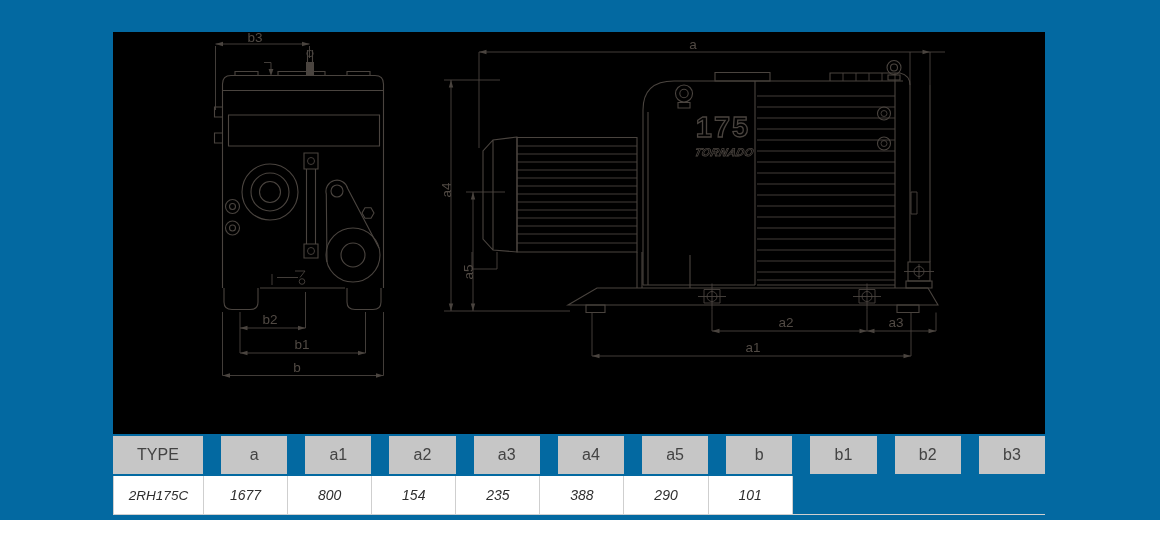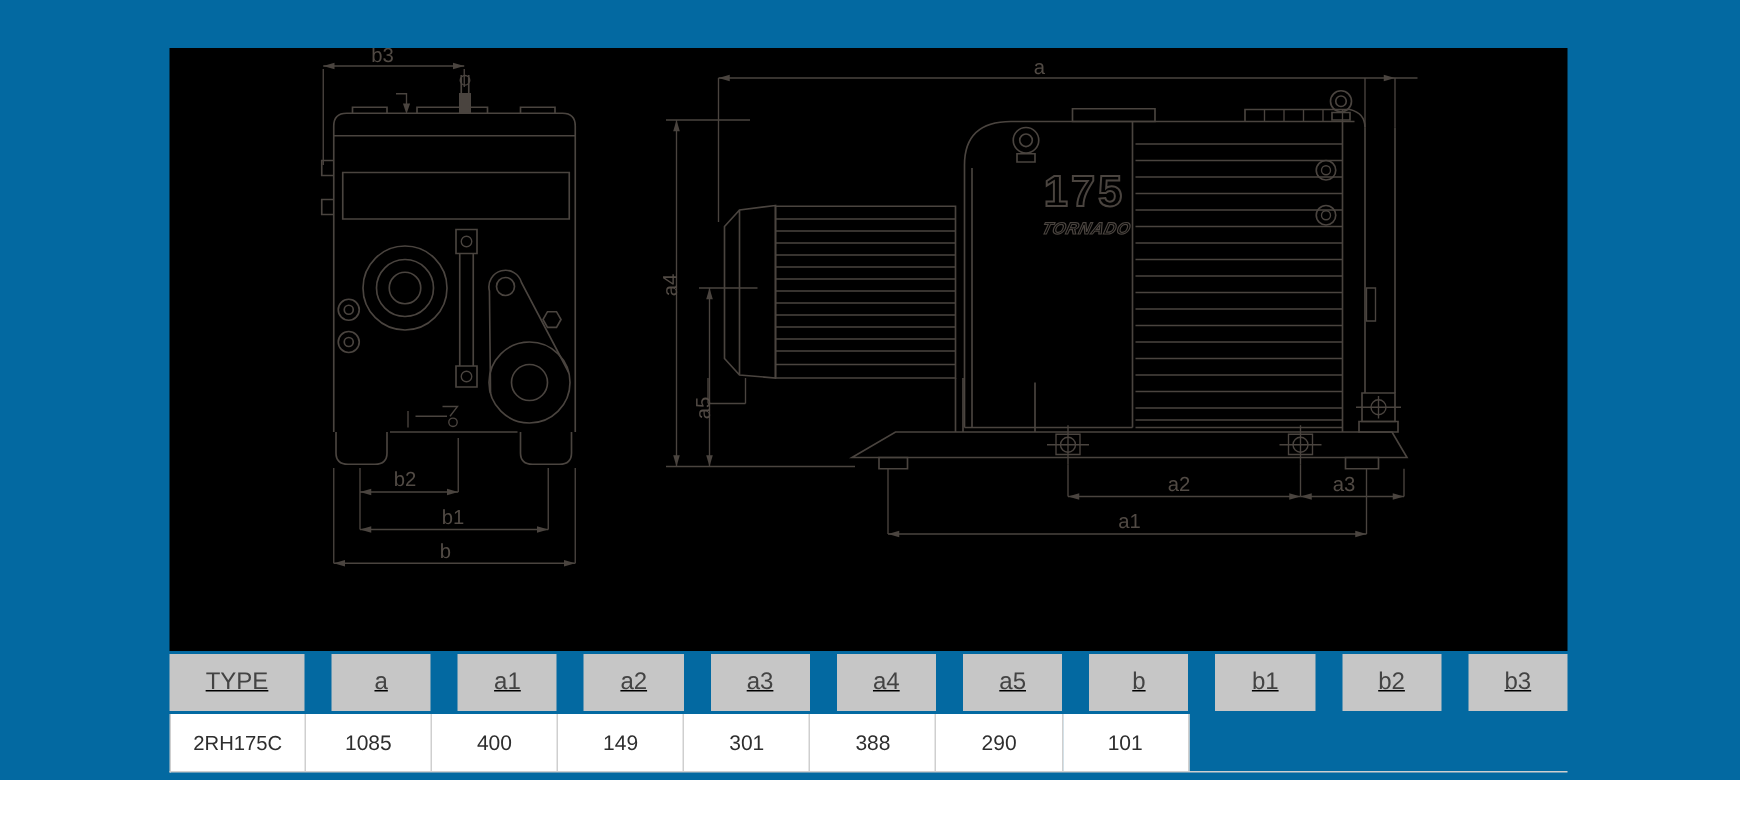--- a/index.html
+++ b/index.html
@@ -10,25 +10,25 @@
   svg path, svg rect, svg circle, svg line, svg polygon{vector-effect:non-scaling-stroke;}
   .ln{stroke:#4a443f;stroke-width:1.1;fill:none;}
   .lnthin{stroke:#4a443f;stroke-width:0.9;fill:none;}
   .arw{fill:#4a443f;stroke:none;}
   .dimtxt{fill:#514a44;font-size:13.5px;font-family:"Liberation Sans",sans-serif;}
   .modeltxt{fill:none;stroke:#4a443f;stroke-width:1.3;font-size:29px;letter-spacing:2px;
             font-family:"Liberation Sans",sans-serif;font-weight:bold;}
   .brandtxt{fill:none;stroke:#4a443f;stroke-width:0.8;font-size:11px;font-style:italic;
             letter-spacing:0.5px;font-family:"Liberation Sans",sans-serif;font-weight:bold;}
   .dim-table{position:absolute;left:113px;top:436px;width:932px;}
-  .tbl-header{display:grid;grid-template-columns:90px repeat(10,1fr);column-gap:18px;text-decoration:underline;}
+  .tbl-header{display:grid;grid-template-columns:90px repeat(10,1fr);column-gap:18px;}
   .tbl-header .hcell{background:#c6c6c6;height:38px;display:flex;align-items:center;justify-content:center;
       font-size:16px;color:#434343;}
   .tbl-body{display:grid;grid-template-columns:90px repeat(10,1fr);margin-top:2px;
-      border-bottom:1px solid #cfcfcf;border-left:1px solid #cfcfcf;}
+      border-bottom:1px solid #cfcfcf;border-left:1px solid #cfcfcf;font-style:italic;}
   .tbl-body .bcell{background:#ffffff;height:38px;display:flex;align-items:center;justify-content:center;
       font-size:14px;color:#2e2e2e;border-right:1px solid #cfcfcf;}
   .tbl-body .bcell:first-child{font-size:13.5px;}
 </style>
 </head>
 <body>
 
 <div class="stage">
 
   <div class="drawing-panel">
@@ -194,22 +194,22 @@
       <div class="hcell">a3</div>
       <div class="hcell">a4</div>
       <div class="hcell">a5</div>
       <div class="hcell">b</div>
       <div class="hcell">b1</div>
       <div class="hcell">b2</div>
       <div class="hcell">b3</div>
     </div>
     <div class="tbl-body">
       <div class="bcell">2RH175C</div>
-      <div class="bcell">1085</div>
-      <div class="bcell">400</div>
-      <div class="bcell">149</div>
-      <div class="bcell">301</div>
+      <div class="bcell">1677</div>
+      <div class="bcell">800</div>
+      <div class="bcell">154</div>
+      <div class="bcell">235</div>
       <div class="bcell">388</div>
       <div class="bcell">290</div>
       <div class="bcell">101</div>
     </div>
   </div>
 </div>
 
 </body></html>

